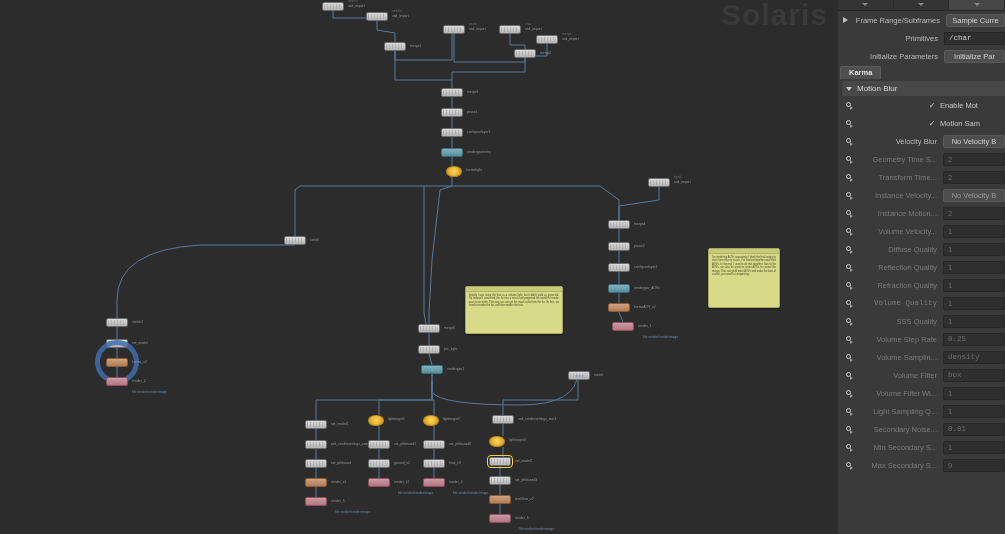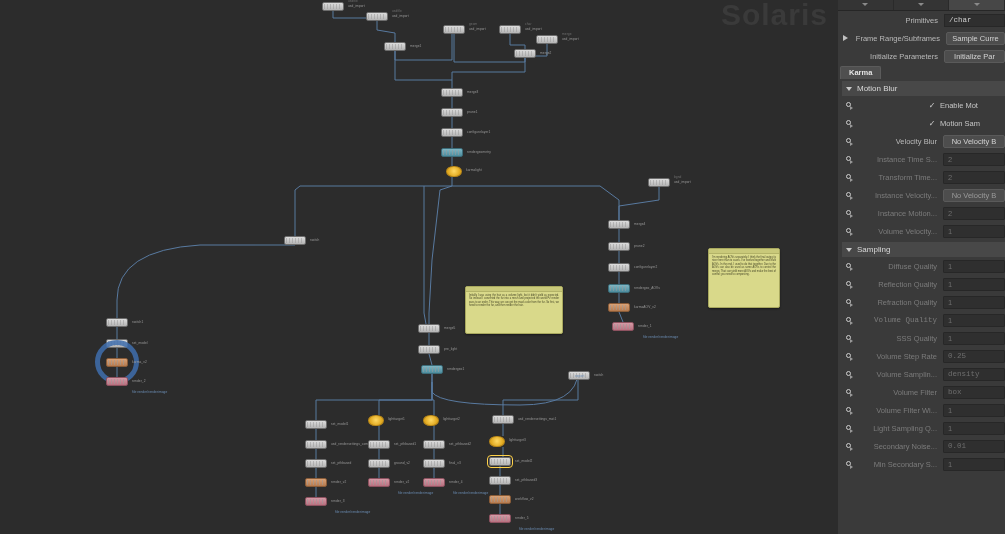--- a/index.html
+++ b/index.html
@@ -401,27 +401,27 @@
         <div class="ptab">
           <div class="carat"></div>
         </div>
         <div class="ptab act">
           <div class="carat"></div>
         </div>
       </div>
 
     <div id="toprows">
         <div class="prow">
-          <div class="plabel">Primitives</div>
-          <div class="pvaltext">/char</div>
-        </div>
-        <div class="prow">
           <div class="tri"></div>
           <div class="plabel" style="width: 88px;">Frame Range/Subframes</div>
           <div class="pbtn">Sample Curre</div>
+        </div>
+        <div class="prow">
+          <div class="plabel">Primitives</div>
+          <div class="pvaltext">/char</div>
         </div>
         <div class="prow">
           <div class="plabel">Initialize Parameters</div>
           <div class="pbtn">Initialize Par</div>
         </div>
       </div>
 
     <div class="tabstrip">
       <div class="ktab">Karma</div>
     </div>
@@ -457,21 +457,21 @@
             <b></b>
           </div>
           <div class="plabel" style="width: 80px;">Velocity Blur</div>
           <div class="pbtn">No Velocity B</div>
         </div>
         <div class="prow">
           <div class="gad">
             <i></i>
             <b></b>
           </div>
-          <div class="plabel dimmed" style="width: 80px;">Instance Time S...</div>
+          <div class="plabel dimmed" style="width: 80px;">Geometry Time S...</div>
           <div class="pfield dimval">2</div>
         </div>
         <div class="prow">
           <div class="gad">
             <i></i>
             <b></b>
           </div>
           <div class="plabel dimmed" style="width: 80px;">Transform Time...</div>
           <div class="pfield dimval">2</div>
         </div>
@@ -492,24 +492,20 @@
           <div class="pfield dimval">2</div>
         </div>
         <div class="prow">
           <div class="gad">
             <i></i>
             <b></b>
           </div>
           <div class="plabel dimmed" style="width: 80px; text-align: right;">Volume Velocity...</div>
           <div class="pfield dimval">1</div>
         </div>
-        <div class="folder">
-          <div class="caret"></div>
-          <div class="ftxt">Sampling</div>
-        </div>
         <div class="prow">
           <div class="gad">
             <i></i>
             <b></b>
           </div>
           <div class="plabel dimmed" style="width: 80px;">Diffuse Quality</div>
           <div class="pfield dimval">1</div>
         </div>
         <div class="prow">
           <div class="gad">
@@ -591,16 +587,24 @@
           <div class="plabel dimmed" style="width: 80px;">Secondary Noise...</div>
           <div class="pfield dimval" style="font-family: &quot;Liberation Mono&quot;, monospace;">0.01</div>
         </div>
         <div class="prow">
           <div class="gad">
             <i></i>
             <b></b>
           </div>
           <div class="plabel dimmed" style="width: 80px;">Min Secondary S...</div>
           <div class="pfield dimval">1</div>
+        </div>
+        <div class="prow">
+          <div class="gad">
+            <i></i>
+            <b></b>
+          </div>
+          <div class="plabel dimmed" style="width: 80px;">Max Secondary S...</div>
+          <div class="pfield dimval">9</div>
         </div>
       </div>
   </div>
 </div>
 
 </body></html>

